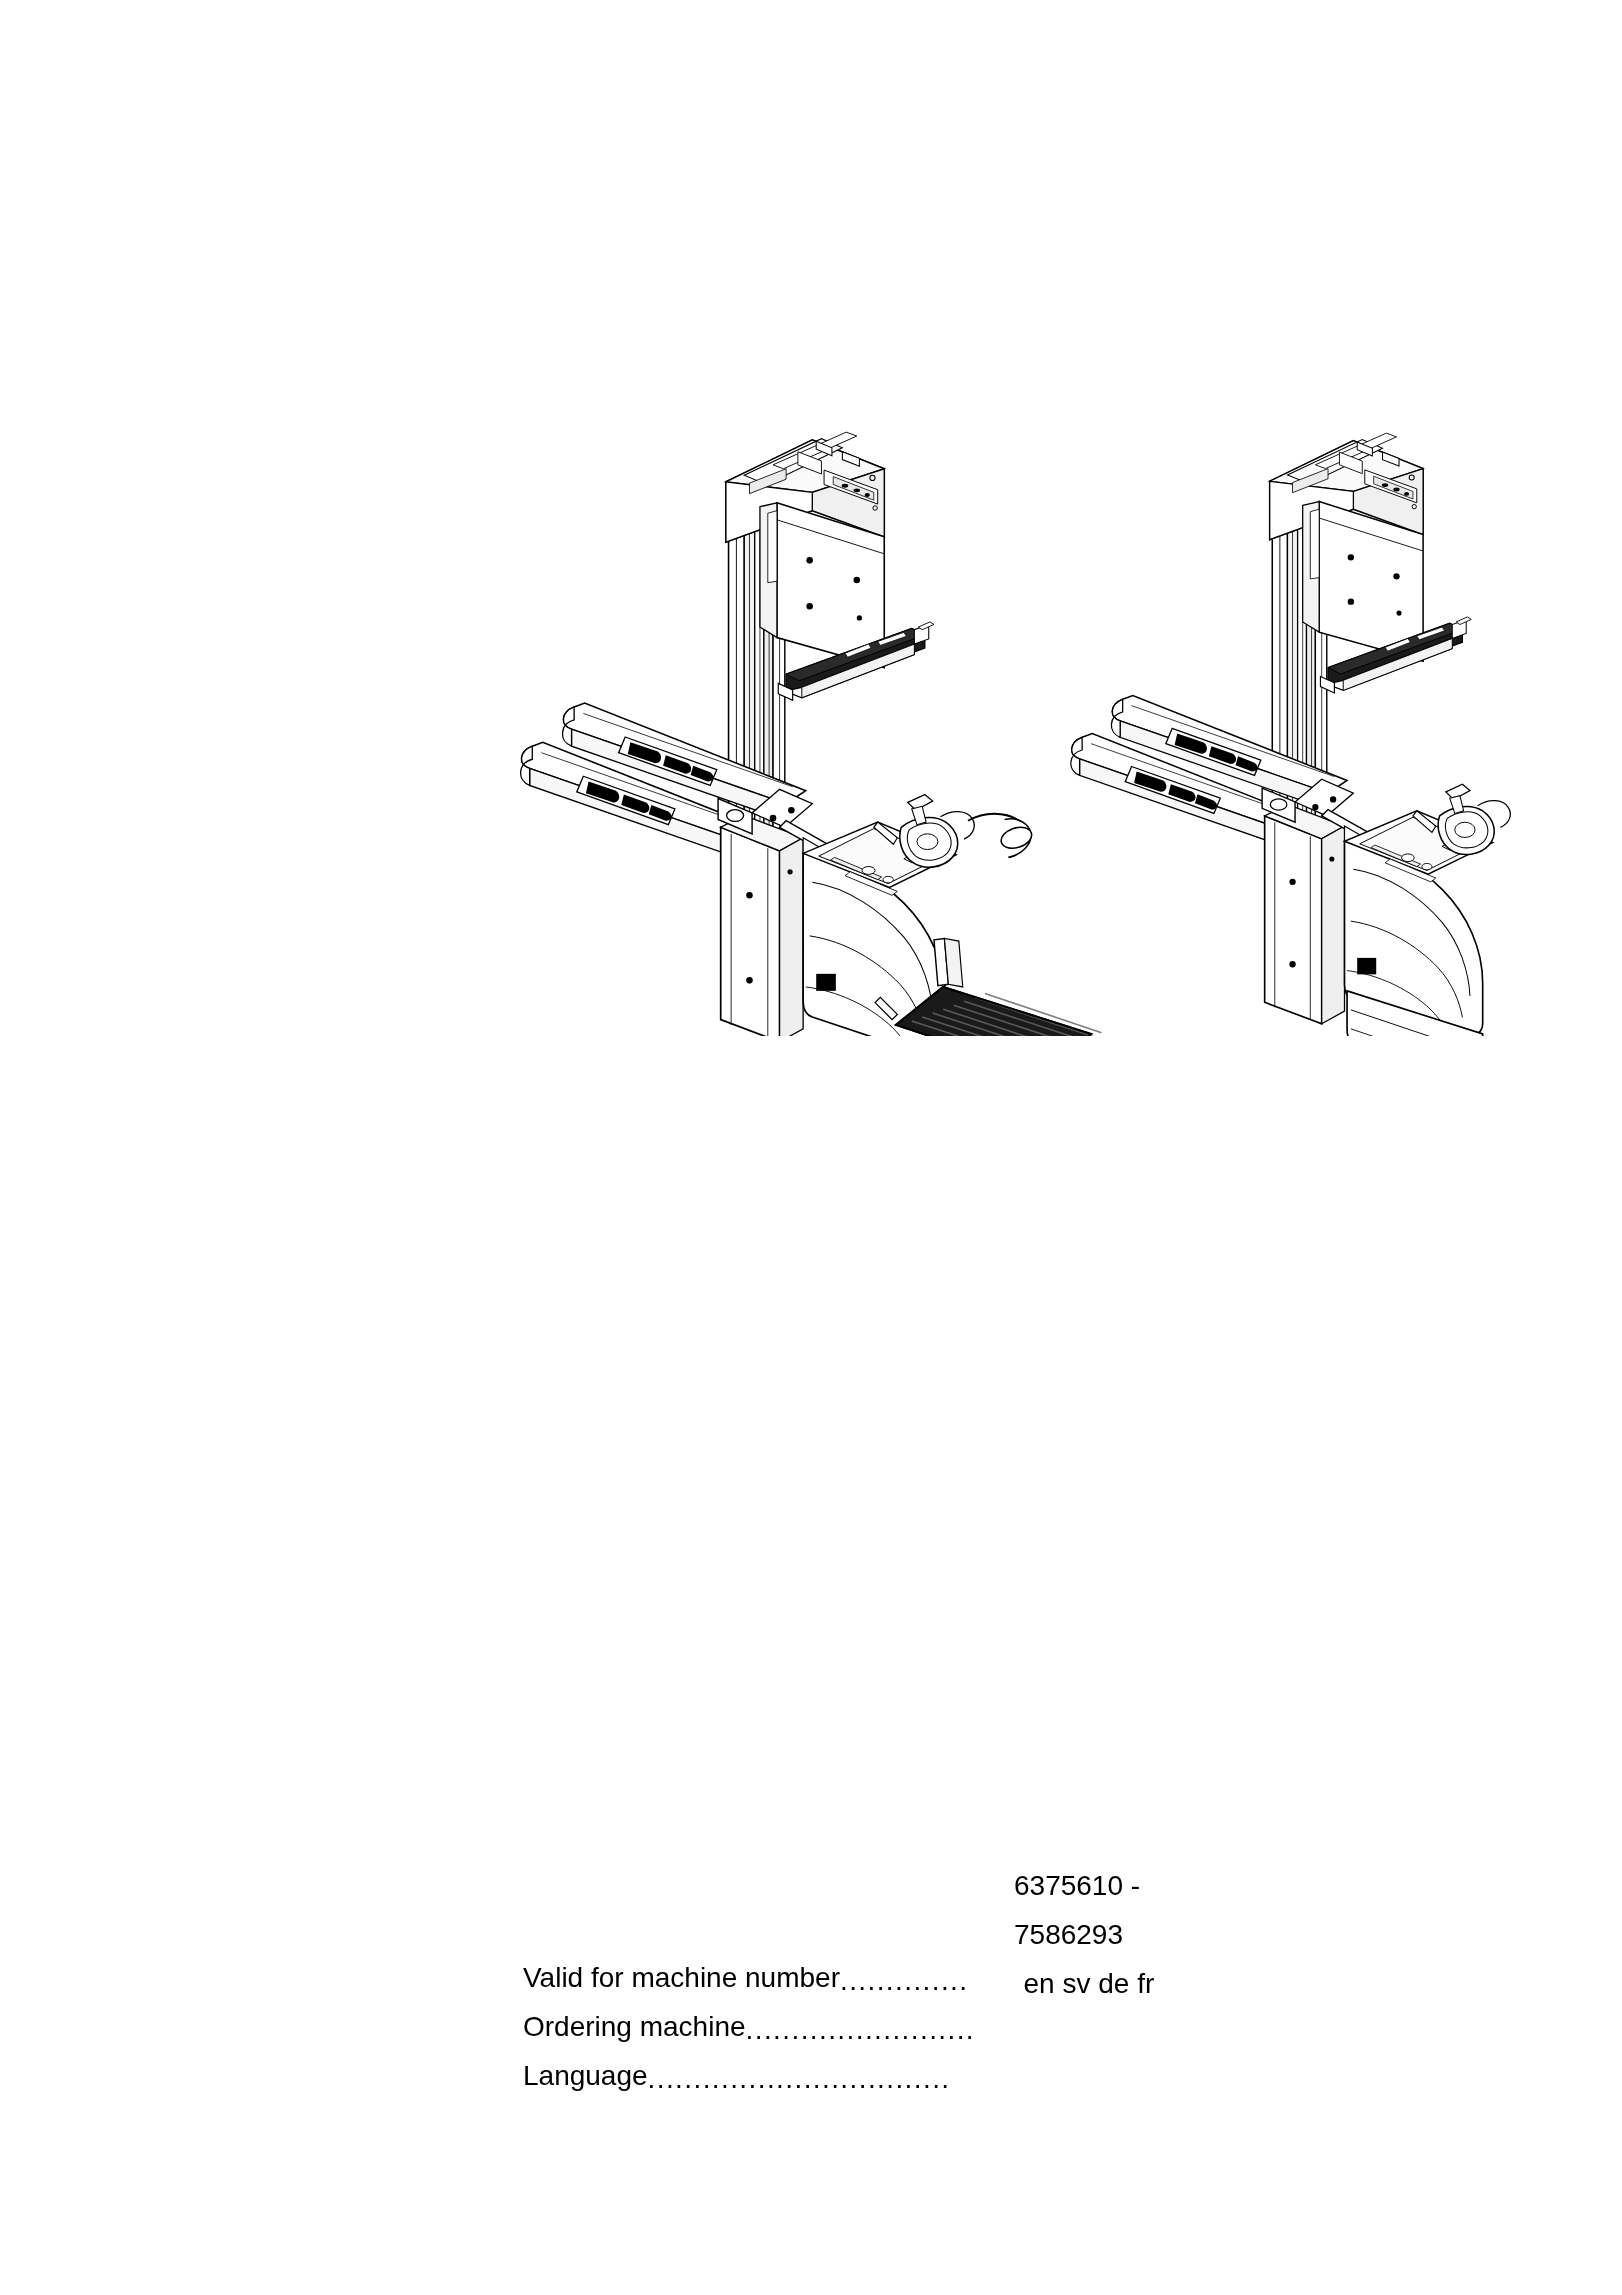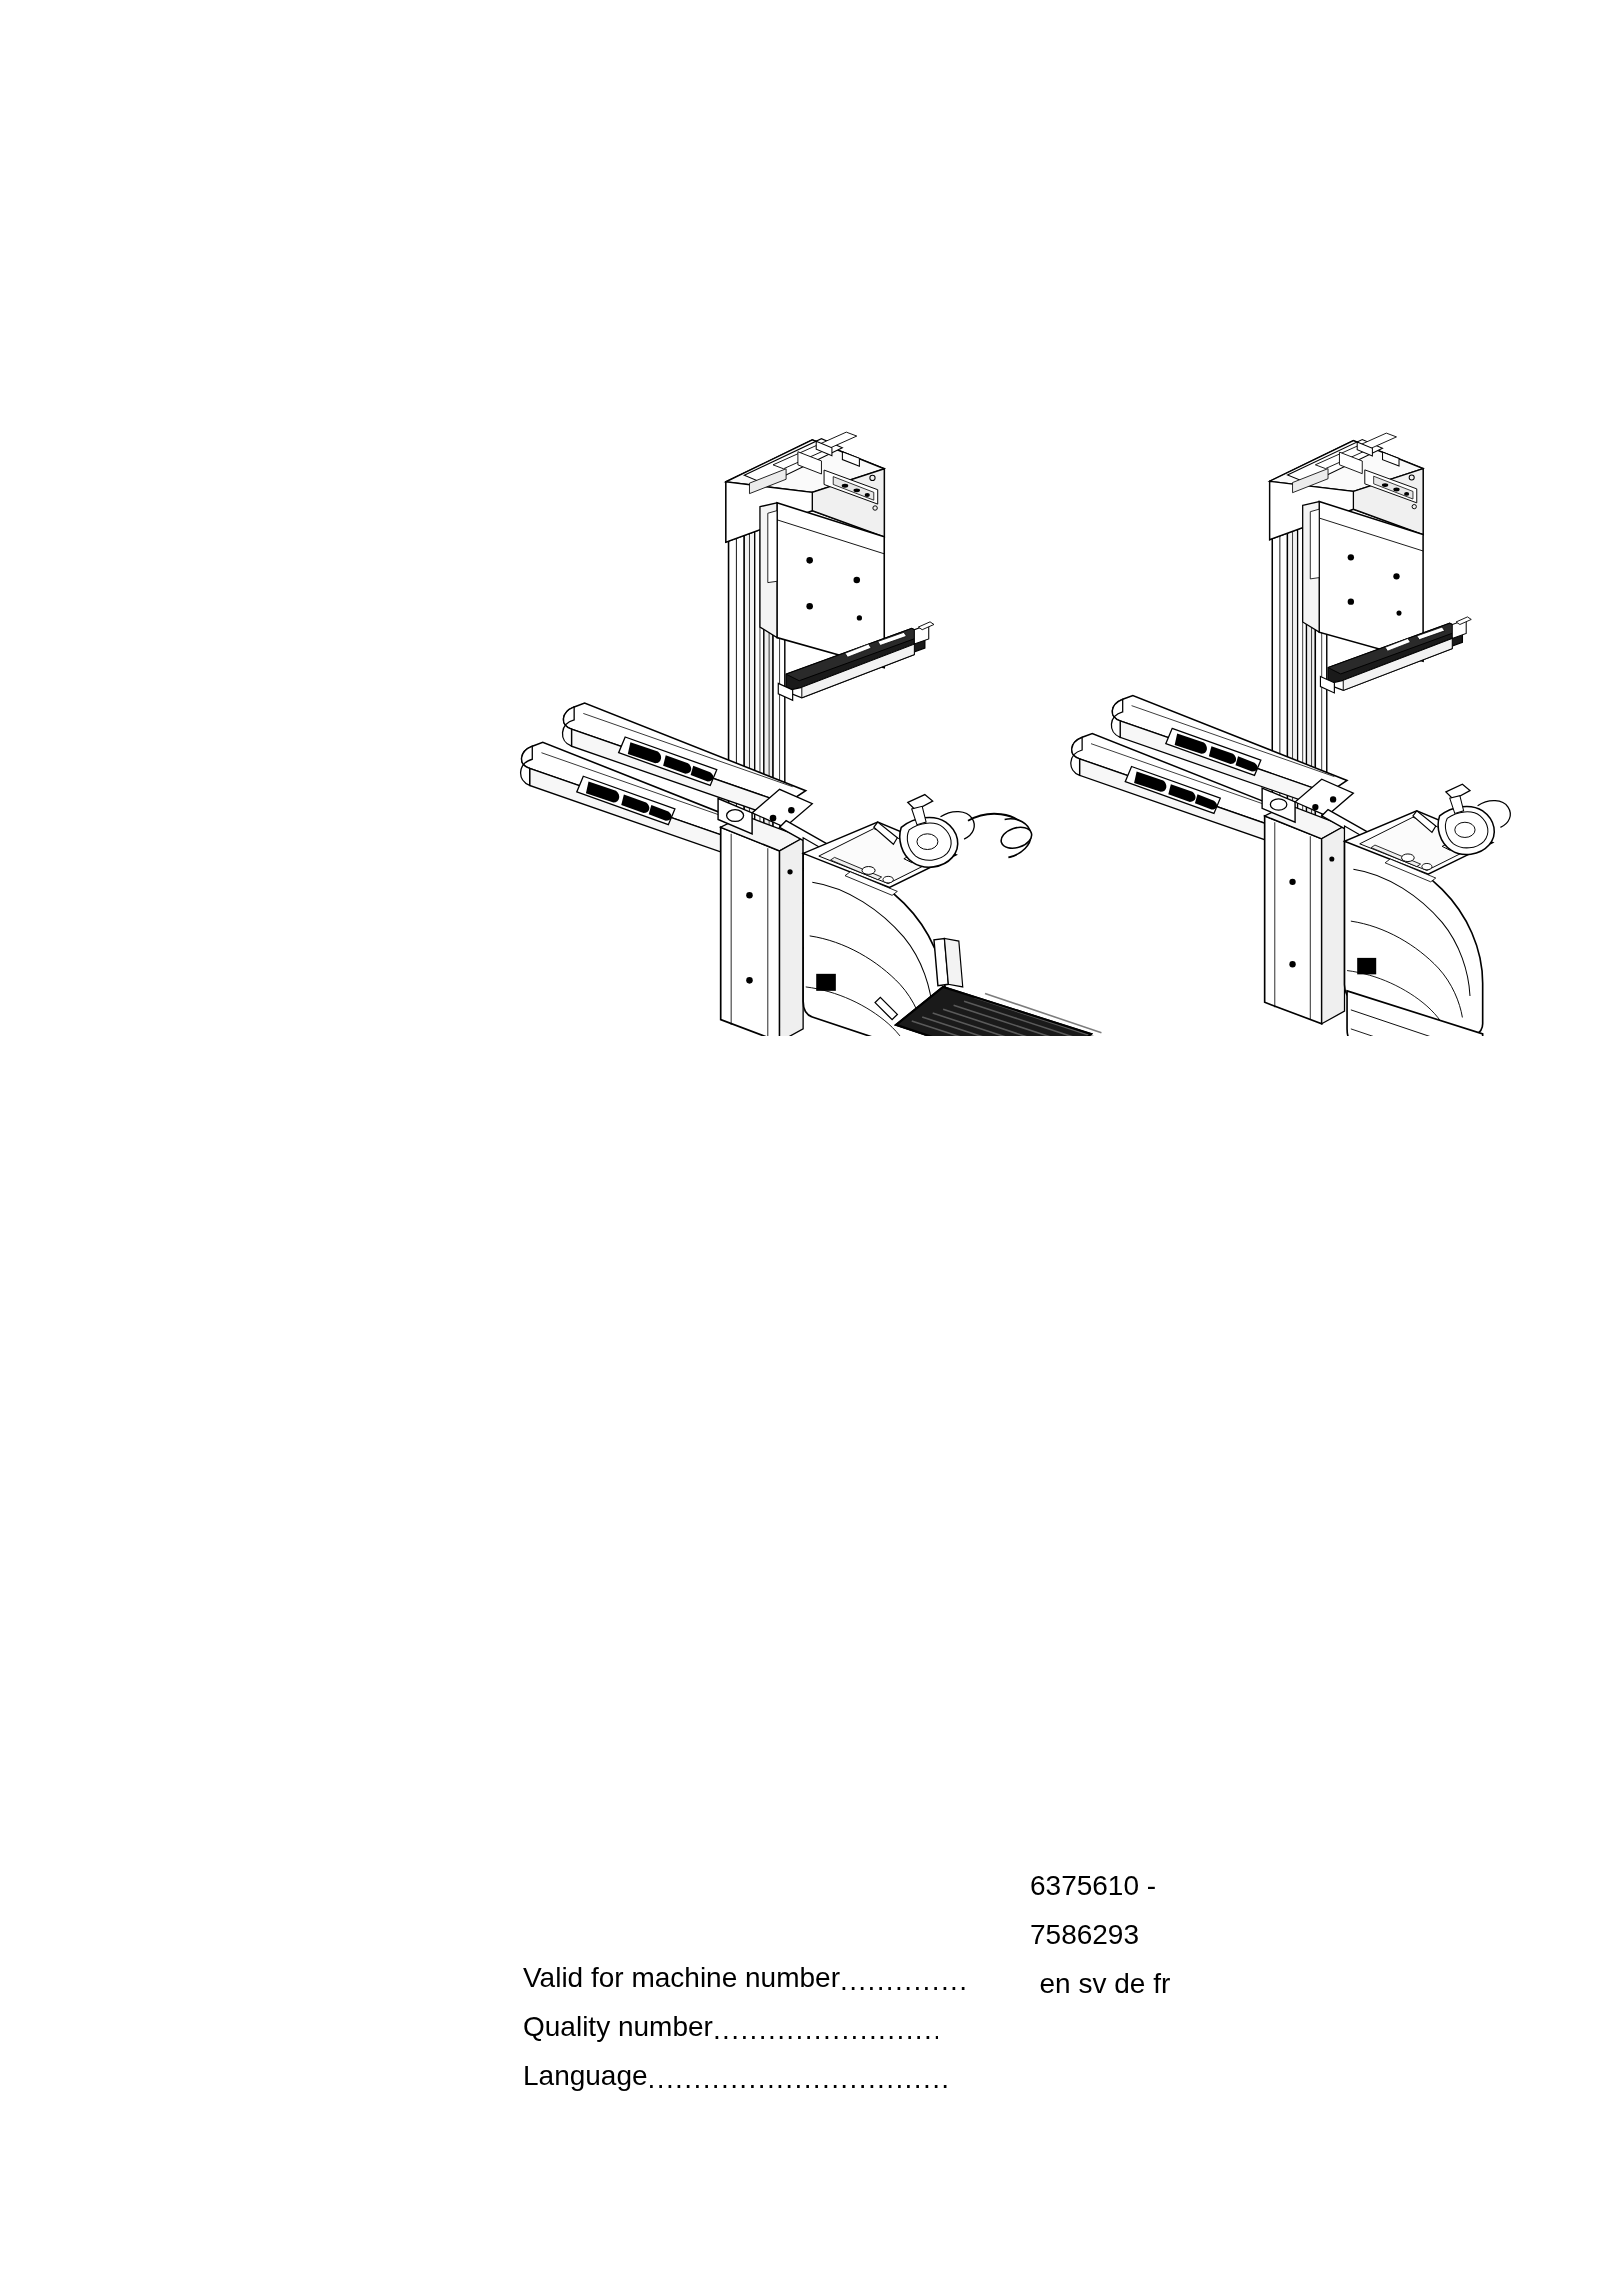--- a/index.html
+++ b/index.html
@@ -105,21 +105,20 @@
     position: absolute;
     left: 1014px;
     top: 1872px;
     width: 341px;
   }
   .value-row {
     height: 49px;
     font-size: 28px;
     line-height: 1;
     white-space: nowrap;
-    margin-left: 16px;
   }
   .value-lang { padding-left: 9.5px; }
 </style>
 </head>
 <body>
 
 <div class="page">
 
   <div class="illustrations">
     <svg class="machine-svg" viewBox="0 0 1620 920" xmlns="http://www.w3.org/2000/svg">
@@ -292,21 +291,21 @@
 
 
   <div class="meta">
 
     <div class="meta-row r-valid">
       <span class="meta-label">Valid for machine number</span>
       <span class="meta-leader"></span>
     </div>
 
     <div class="meta-row r-order">
-      <span class="meta-label">Quality number</span>
+      <span class="meta-label">Ordering machine</span>
       <span class="meta-leader"></span>
     </div>
 
 
     <div class="meta-row r-lang">
       <span class="meta-label">Language</span>
       <span class="meta-leader"></span>
     </div>
 
   </div>

